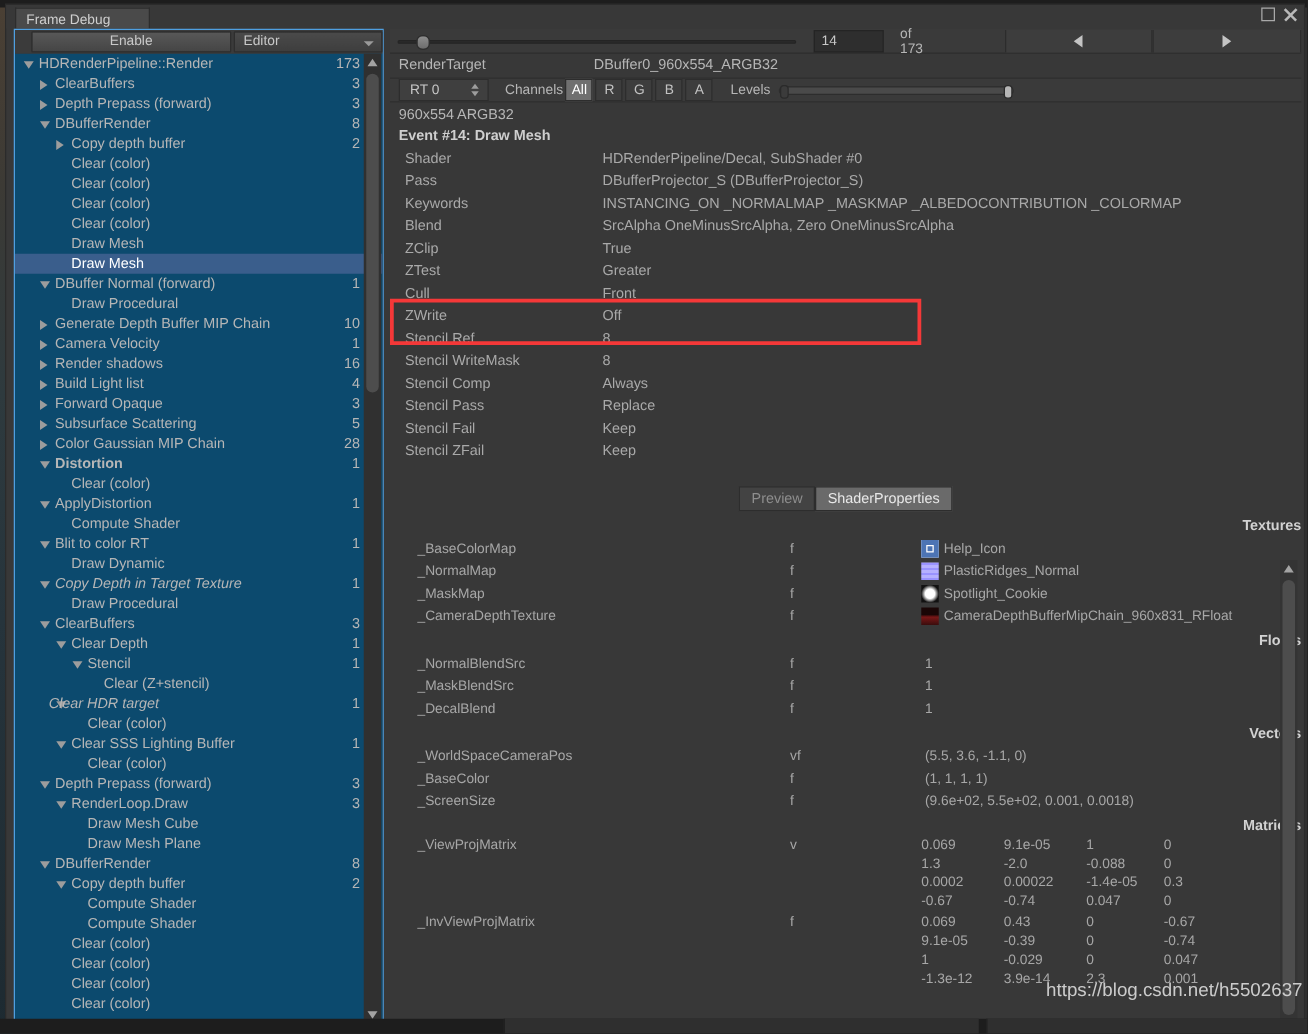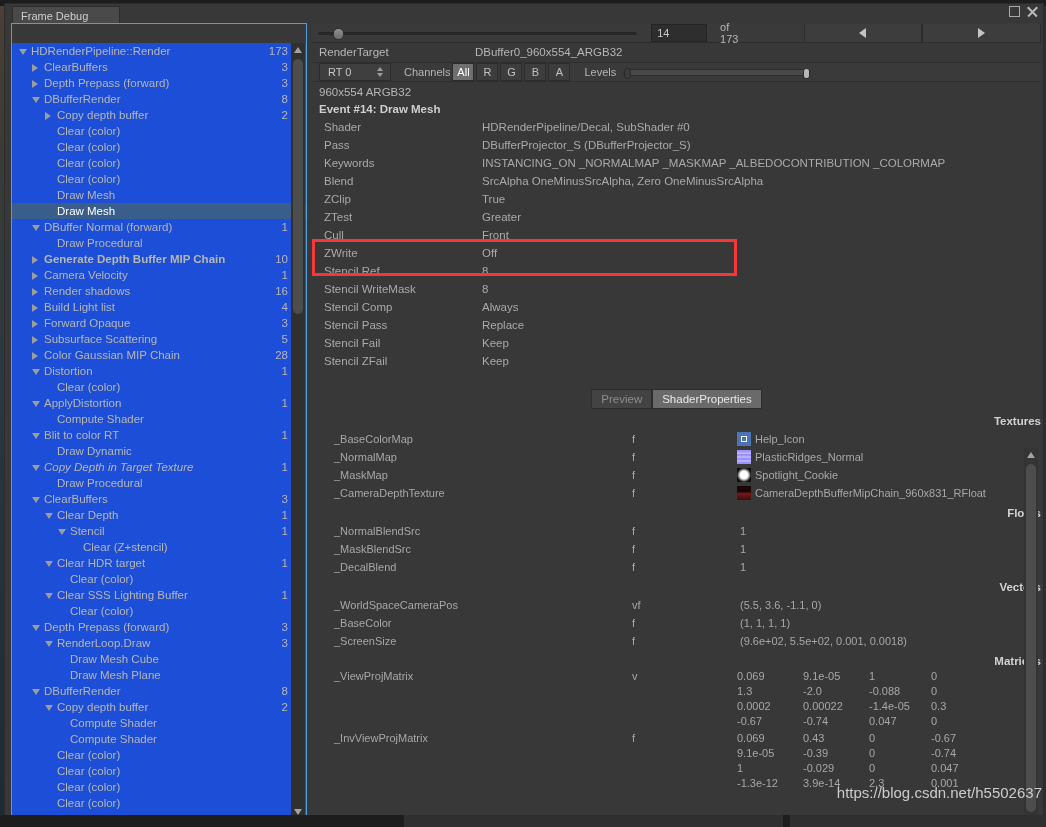--- a/index.html
+++ b/index.html
@@ -109,21 +109,21 @@
     color: #c9c9c9; font-size: 11px; line-height: 15px;
     padding-left: 7px; position: relative; cursor: pointer;
   }
   .dd-editor .caret {
     position:absolute; right: 6px; top: 7px;
     width:0;height:0;border-left:4px solid transparent;border-right:4px solid transparent;
     border-top:4px solid #9a9a9a;
   }
   .tree {
     position: absolute; left:0; top:19px; right: 0; bottom: 0;
-    background: #1d4ed8; overflow: hidden;
+    background: #0c4a6e; overflow: hidden;
   }
   .row {
     position: relative; height: 16px; line-height: 16px;
     font-size: 11.5px; color: #b6b6b6;
     white-space: nowrap; cursor: pointer;
   }
   .row.sel { background: #3a5e8c; color: #ffffff; }
   .row .lbl { position: absolute; top: 0; }
   .row .cnt { position: absolute; right: 18px; top:0; color: #b6b6b6; }
   .arrow {
@@ -337,20 +337,27 @@
         <i></i>
           <i></i>
           <i></i>
       </div>
     </div>
 
     <div class="content">
 
       <div class="left-panel">
 
+        <div class="lp-toolbar">
+          <div class="btn-enable">Enable</div>
+          <div class="dd-editor">
+            <span>Editor</span>
+            <span class="caret"></span>
+          </div>
+        </div>
 
         <div class="tree" id="tree">
             <div class="row">
               <div class="arrow open" style="left: 7px;"></div>
               <span class="lbl" style="left: 19px;">HDRenderPipeline::Render</span>
               <span class="cnt">173</span>
             </div>
             <div class="row">
               <div class="arrow closed" style="left: 20px;"></div>
               <span class="lbl" style="left: 32px;">ClearBuffers</span>
@@ -392,21 +399,21 @@
             <div class="row">
               <div class="arrow open" style="left: 20px;"></div>
               <span class="lbl" style="left: 32px;">DBuffer Normal (forward)</span>
               <span class="cnt">1</span>
             </div>
             <div class="row">
               <span class="lbl" style="left: 45px;">Draw Procedural</span>
             </div>
             <div class="row">
               <div class="arrow closed" style="left: 20px;"></div>
-              <span class="lbl" style="left: 32px; font-weight: bold;">Generate Depth Buffer MIP Chain</span>
+              <span class="lbl" style="left: 32px;">Generate Depth Buffer MIP Chain</span>
               <span class="cnt">10</span>
             </div>
             <div class="row">
               <div class="arrow closed" style="left: 20px;"></div>
               <span class="lbl" style="left: 32px;">Camera Velocity</span>
               <span class="cnt">1</span>
             </div>
             <div class="row">
               <div class="arrow closed" style="left: 20px;"></div>
               <span class="lbl" style="left: 32px;">Render shadows</span>
@@ -427,21 +434,21 @@
               <span class="lbl" style="left: 32px;">Subsurface Scattering</span>
               <span class="cnt">5</span>
             </div>
             <div class="row">
               <div class="arrow closed" style="left: 20px;"></div>
               <span class="lbl" style="left: 32px;">Color Gaussian MIP Chain</span>
               <span class="cnt">28</span>
             </div>
             <div class="row">
               <div class="arrow open" style="left: 20px;"></div>
-              <span class="lbl" style="left: 32px;">Distortion</span>
+              <span class="lbl" style="left: 32px; font-weight: bold;">Distortion</span>
               <span class="cnt">1</span>
             </div>
             <div class="row">
               <span class="lbl" style="left: 45px;">Clear (color)</span>
             </div>
             <div class="row">
               <div class="arrow open" style="left: 20px;"></div>
               <span class="lbl" style="left: 32px;">ApplyDistortion</span>
               <span class="cnt">1</span>
             </div>
@@ -477,21 +484,21 @@
             <div class="row">
               <div class="arrow open" style="left: 46px;"></div>
               <span class="lbl" style="left: 58px;">Stencil</span>
               <span class="cnt">1</span>
             </div>
             <div class="row">
               <span class="lbl" style="left: 71px;">Clear (Z+stencil)</span>
             </div>
             <div class="row">
               <div class="arrow open" style="left: 33px;"></div>
-              <span class="lbl" style="left: 45px;">Clear HDR target</span>
+              <span class="lbl" style="left: 27px; font-style: italic;">Clear HDR target</span>
               <span class="cnt">1</span>
             </div>
             <div class="row">
               <span class="lbl" style="left: 58px;">Clear (color)</span>
             </div>
             <div class="row">
               <div class="arrow open" style="left: 33px;"></div>
               <span class="lbl" style="left: 45px;">Clear SSS Lighting Buffer</span>
               <span class="cnt">1</span>
             </div>

